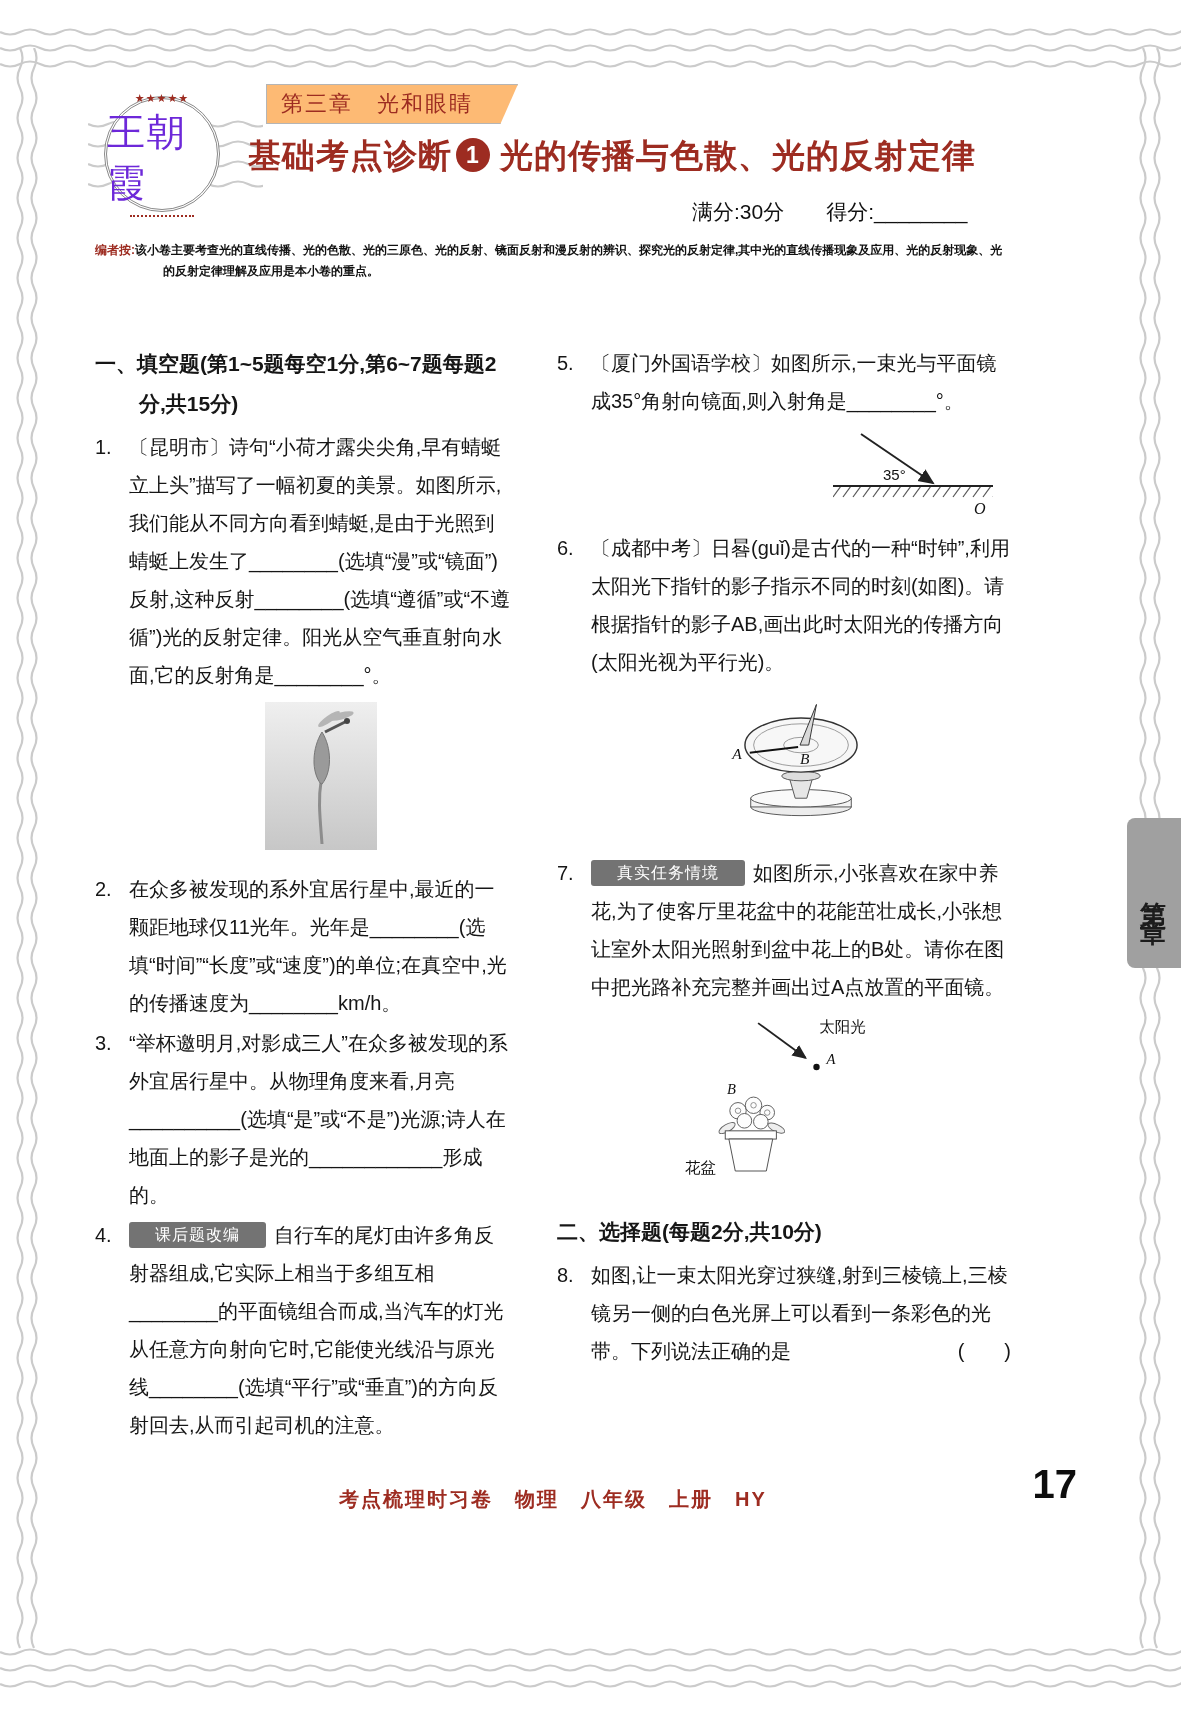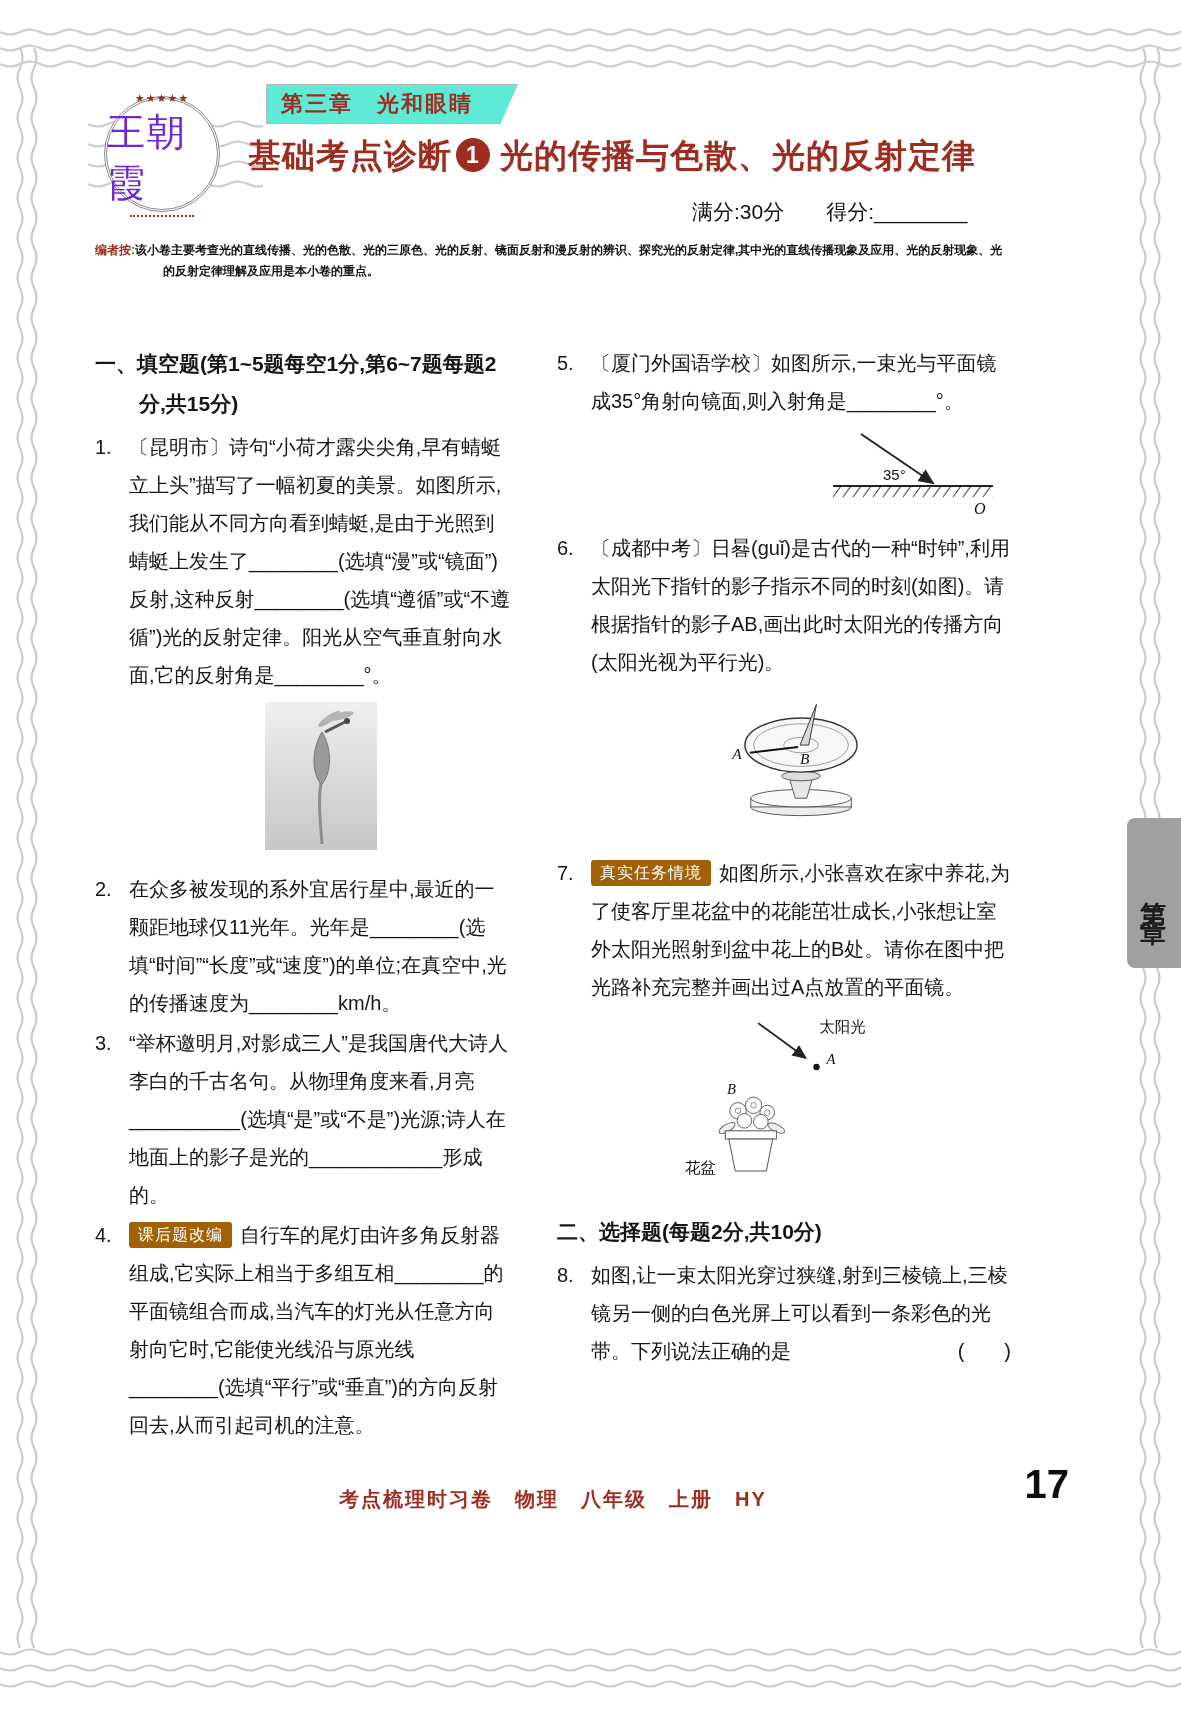--- a/index.html
+++ b/index.html
@@ -20,22 +20,22 @@
     position:absolute; left:104px; top:96px; width:116px; height:116px;
     border-radius:50%; border:3px double #8a8a8a; background:#fff; z-index:2;
     display:flex; flex-direction:column; align-items:center; justify-content:center;
   }
   .logo-stars { color:#9d2c21; font-size:11px; letter-spacing:1px; margin-bottom:2px; }
   .logo-name  { color:#6d28d9; font-size:38px; font-weight:normal; letter-spacing:2px; }
   .logo-squiggle { width:64px; height:7px; margin-top:6px;
     border-bottom:2px dotted #9d2c21; }
   .chapter-tag {
     position:absolute; left:266px; top:84px; z-index:2;
-    font-size:22px; font-weight:bold; color:#9d2c21; letter-spacing:2px;
-    border:1px solid #b5b5b5; background:#5eead4; padding:4px 44px 4px 14px;
+    font-size:22px; font-weight:normal; color:#9d2c21; letter-spacing:2px;
+    border:1px solid #b5b5b5; background:#fdba74; padding:4px 44px 4px 14px;
     clip-path:polygon(0 0,100% 0,93% 100%,0 100%);
   }
   .main-title {
     position:absolute; left:248px; top:134px; z-index:2; white-space:nowrap;
     font-size:33px; font-weight:bold; color:#9d2c21; letter-spacing:1px;
   }
   .badge {
     display:inline-block; width:34px; height:34px; border-radius:50%;
     background:#9d2c21; color:#fff; font-size:23px; line-height:34px;
     text-align:center; vertical-align:4px; margin:0 10px 0 4px;
@@ -56,35 +56,35 @@
     display:flex; gap:44px; font-size:20px; line-height:1.9;
   }
   .col-left  { width:418px; flex:none; }
   .col-right { flex:1; min-width:0; }
   .section-title { font-weight:bold; font-size:21px; padding-left:44px; text-indent:-44px; margin-bottom:4px; }
   .section-title.second { margin-bottom:4px; }
   .question { display:flex; margin-bottom:2px; }
   .qnum { width:34px; flex:none; }
   .qbody { flex:1; min-width:0; }
   .qtag {
-    display:inline-block; background:#a16207; color:#fff; font-size:16px;
-    line-height:1.5; padding:1px 9px; border-radius:3px; margin-right:8px;
+    display:inline-block; background:#737373; color:#fff; font-size:16px;
+    line-height:1.5; padding:1px 26px; border-radius:3px; margin-right:8px;
     vertical-align:2px; letter-spacing:1px;
   }
   .center-fig { text-align:center; margin:8px 0 6px; }
   .q5-fig { float:right; margin:6px 0 6px 10px; }
   .answer-bracket { float:right; }
 
   
   .footer-text {
     position:absolute; left:95px; top:1486px; width:916px; text-align:center;
     color:#9d2c21; font-weight:bold; font-size:20px; letter-spacing:2px; z-index:2;
   }
   .page-num {
-    position:absolute; right:112px; top:1462px; font-size:40px; font-weight:bold;
+    position:absolute; right:104px; top:1462px; font-size:40px; font-weight:bold;
     color:#0d0d0d; z-index:2;
   }
 
   
   .side-tab {
     position:absolute; right:0; top:818px; width:54px; height:150px; z-index:3;
     background:#a0a0a0; color:#1c1c1c; font-size:26px; font-weight:bold;
     writing-mode:vertical-rl; letter-spacing:8px;
     display:flex; align-items:center; justify-content:center;
     border-radius:8px 0 0 8px;
@@ -163,21 +163,21 @@
       <div class="question">
         <span class="qnum">2.</span>
         <div class="qbody">
           <span>在众多被发现的系外宜居行星中,最近的一颗距地球仅11光年。光年是________(选填“时间”“长度”或“速度”)的单位;在真空中,光的传播速度为________km/h。</span>
         </div>
       </div>
 
       <div class="question">
         <span class="qnum">3.</span>
         <div class="qbody">
-          <span>“举杯邀明月,对影成三人”是我国唐代大诗人李白的千古名句。从物理角度来看,月亮__________(选填“是”或“不是”)光源;诗人在地面上的影子是光的____________形成的。</span>
+          <span>“举杯邀明月,对影成三人”在众多被发现的系外宜居行星中。从物理角度来看,月亮__________(选填“是”或“不是”)光源;诗人在地面上的影子是光的____________形成的。</span>
         </div>
       </div>
 
       <div class="question">
         <span class="qnum">4.</span>
         <div class="qbody">
           <span class="qtag">课后题改编</span><span>自行车的尾灯由许多角反射器组成,它实际上相当于多组互相________的平面镜组合而成,当汽车的灯光从任意方向射向它时,它能使光线沿与原光线________(选填“平行”或“垂直”)的方向反射回去,从而引起司机的注意。</span>
         </div>
       </div>
 

